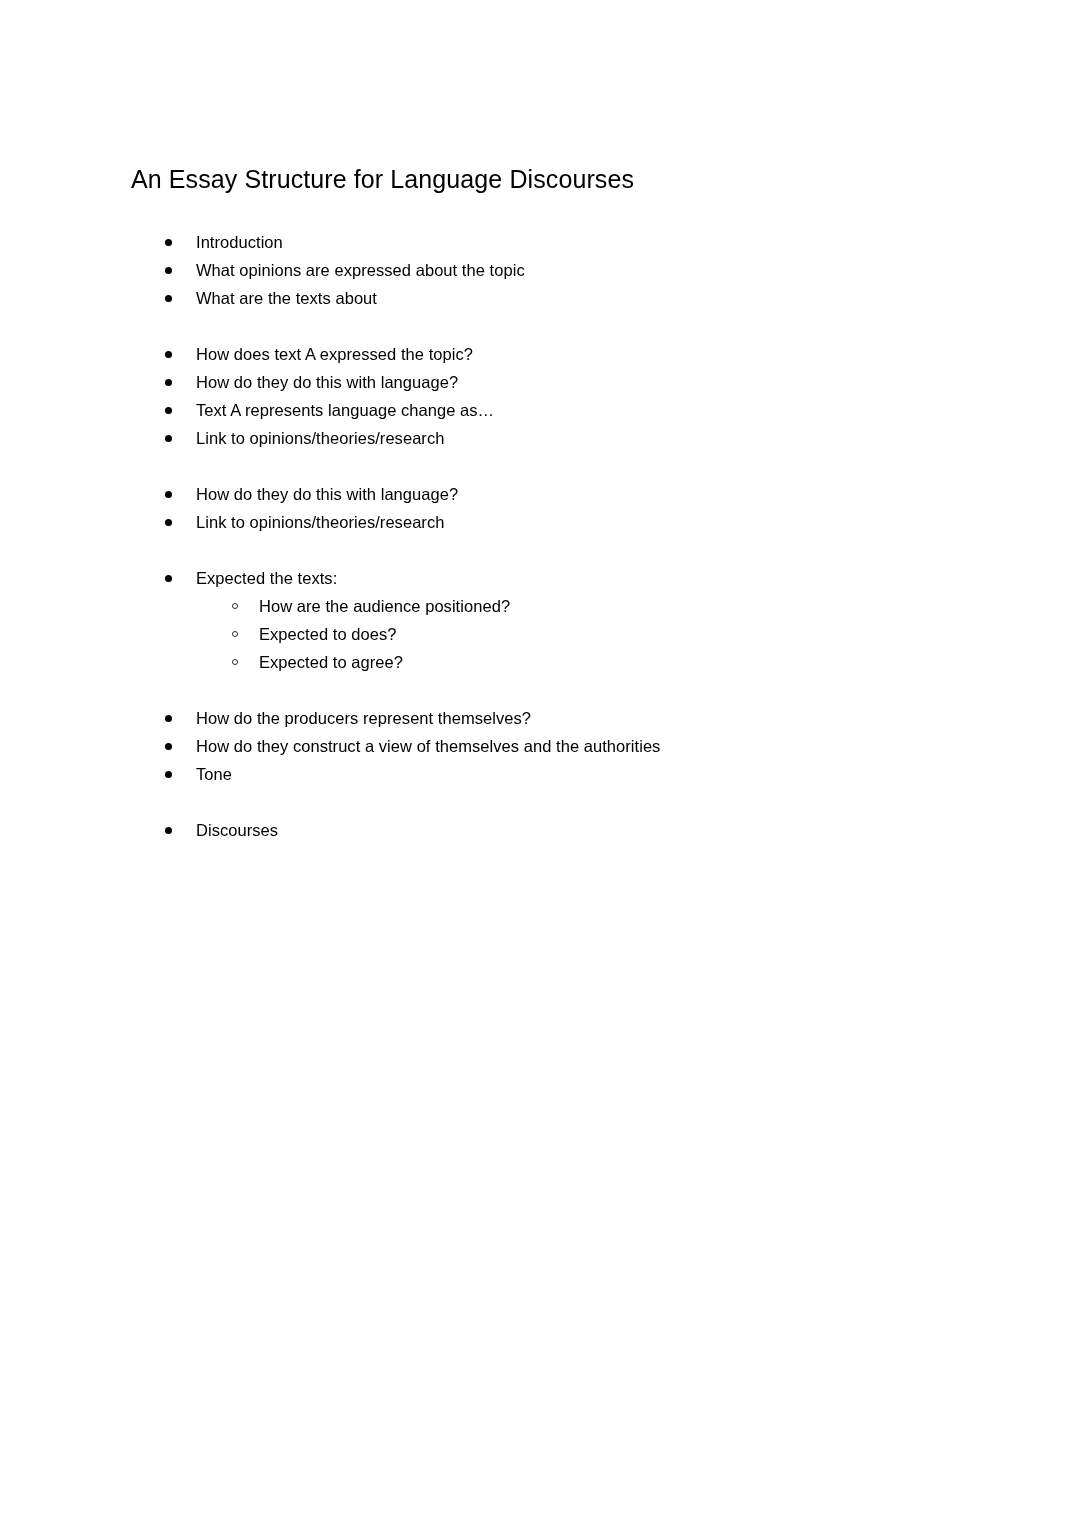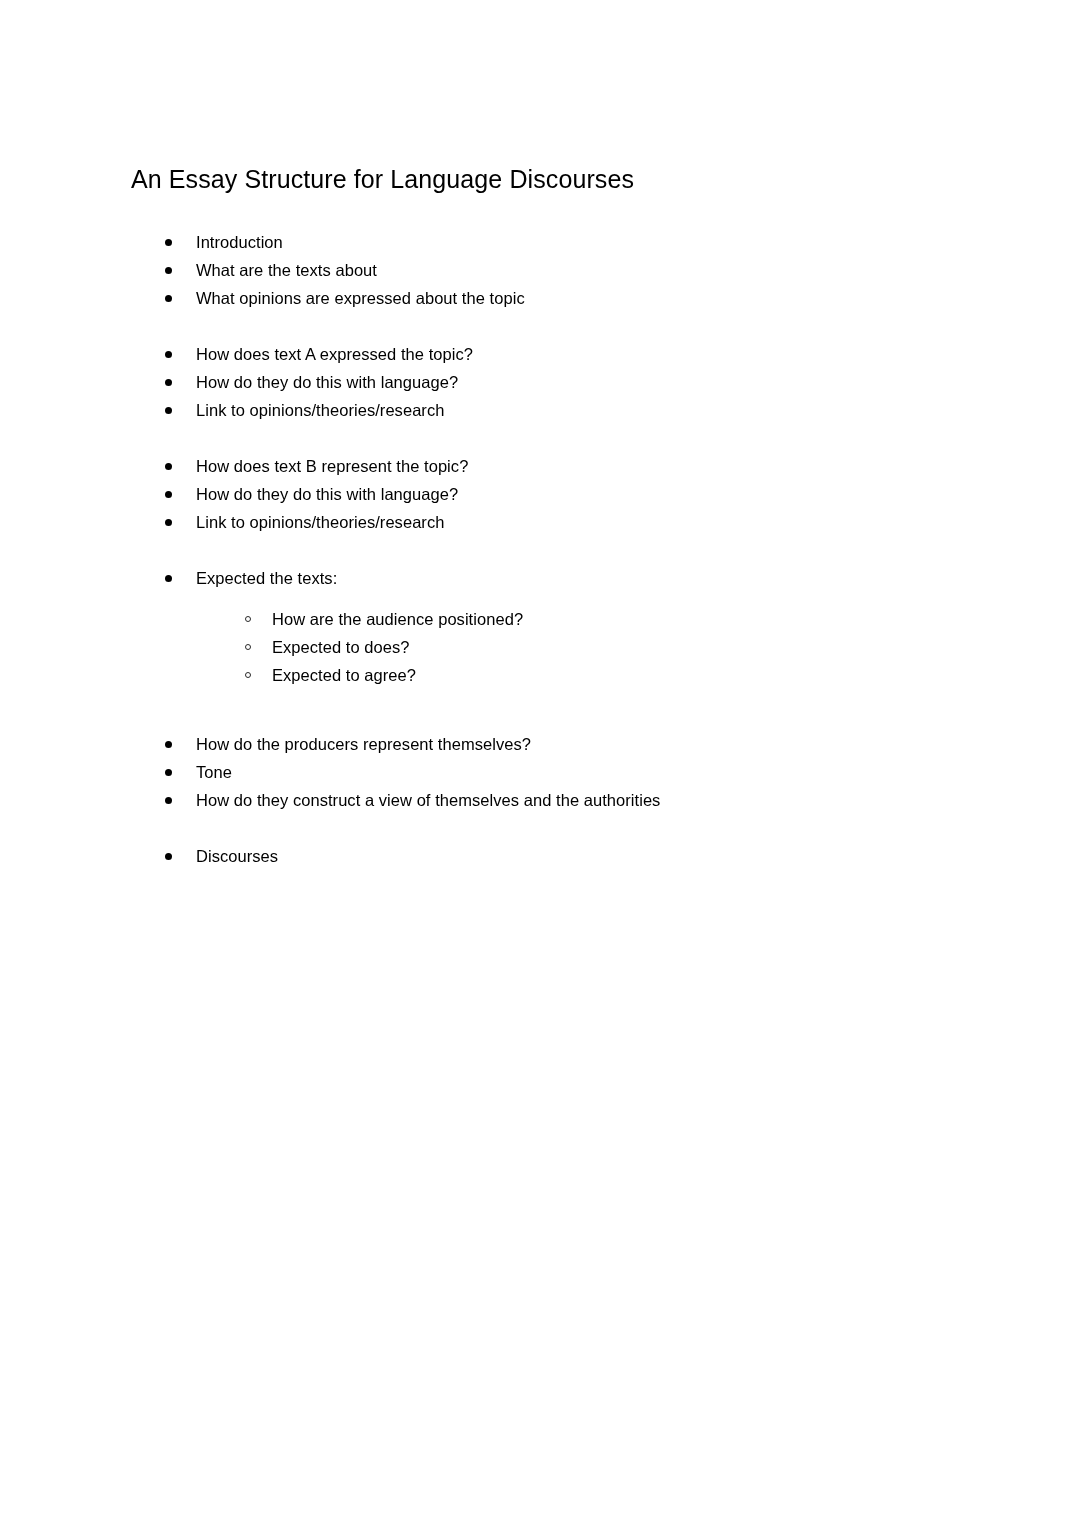--- a/index.html
+++ b/index.html
@@ -72,21 +72,21 @@
     position: absolute;
     left: 34px;
     top: 11px;
     width: 7px;
     height: 7px;
     border-radius: 50%;
     background: #000000;
   }
   
   .sublist {
-    margin: 13px;
+    margin: 0;
     padding: 0;
     list-style: none;
   }
   .li.lvl2 {
     padding-left: 128px;
   }
   .li.lvl2 > .bullet {
     position: absolute;
     left: 101px;
     top: 10.5px;
@@ -106,49 +106,49 @@
 <body>
 
 <div class="page">
   <div class="doc-body">
 
     <h1 class="doc-title">An Essay Structure for Language Discourses</h1>
 
     <div class="outline" id="outline-root">
         <div class="group group-first">
           <div class="li lvl1"><span class="bullet"></span><span class="li-text">Introduction</span></div>
+          <div class="li lvl1"><span class="bullet"></span><span class="li-text">What opinions are expressed about the topic</span></div>
           <div class="li lvl1"><span class="bullet"></span><span class="li-text">What are the texts about</span></div>
-          <div class="li lvl1"><span class="bullet"></span><span class="li-text">What opinions are expressed about the topic</span></div>
         </div>
         <div class="group-spacer"></div>
         <div class="group">
           <div class="li lvl1"><span class="bullet"></span><span class="li-text">How does text A expressed the topic?</span></div>
           <div class="li lvl1"><span class="bullet"></span><span class="li-text">How do they do this with language?</span></div>
+          <div class="li lvl1"><span class="bullet"></span><span class="li-text">Text A represents language change as…</span></div>
           <div class="li lvl1"><span class="bullet"></span><span class="li-text">Link to opinions/theories/research</span></div>
         </div>
         <div class="group-spacer"></div>
         <div class="group">
-          <div class="li lvl1"><span class="bullet"></span><span class="li-text">How does text B represent the topic?</span></div>
           <div class="li lvl1"><span class="bullet"></span><span class="li-text">How do they do this with language?</span></div>
           <div class="li lvl1"><span class="bullet"></span><span class="li-text">Link to opinions/theories/research</span></div>
         </div>
         <div class="group-spacer"></div>
         <div class="group">
           <div class="li lvl1"><span class="bullet"></span><span class="li-text">Expected the texts:</span></div>
           <div class="sublist">
             <div class="li lvl2"><span class="bullet"></span><span class="li-text">How are the audience positioned?</span></div>
             <div class="li lvl2"><span class="bullet"></span><span class="li-text">Expected to does?</span></div>
             <div class="li lvl2"><span class="bullet"></span><span class="li-text">Expected to agree?</span></div>
           </div>
         </div>
         <div class="group-spacer"></div>
         <div class="group">
           <div class="li lvl1"><span class="bullet"></span><span class="li-text">How do the producers represent themselves?</span></div>
+          <div class="li lvl1"><span class="bullet"></span><span class="li-text">How do they construct a view of themselves and the authorities</span></div>
           <div class="li lvl1"><span class="bullet"></span><span class="li-text">Tone</span></div>
-          <div class="li lvl1"><span class="bullet"></span><span class="li-text">How do they construct a view of themselves and the authorities</span></div>
         </div>
         <div class="group-spacer"></div>
         <div class="group">
           <div class="li lvl1"><span class="bullet"></span><span class="li-text">Discourses</span></div>
         </div>
       </div>
 
   </div>
 </div>
 

